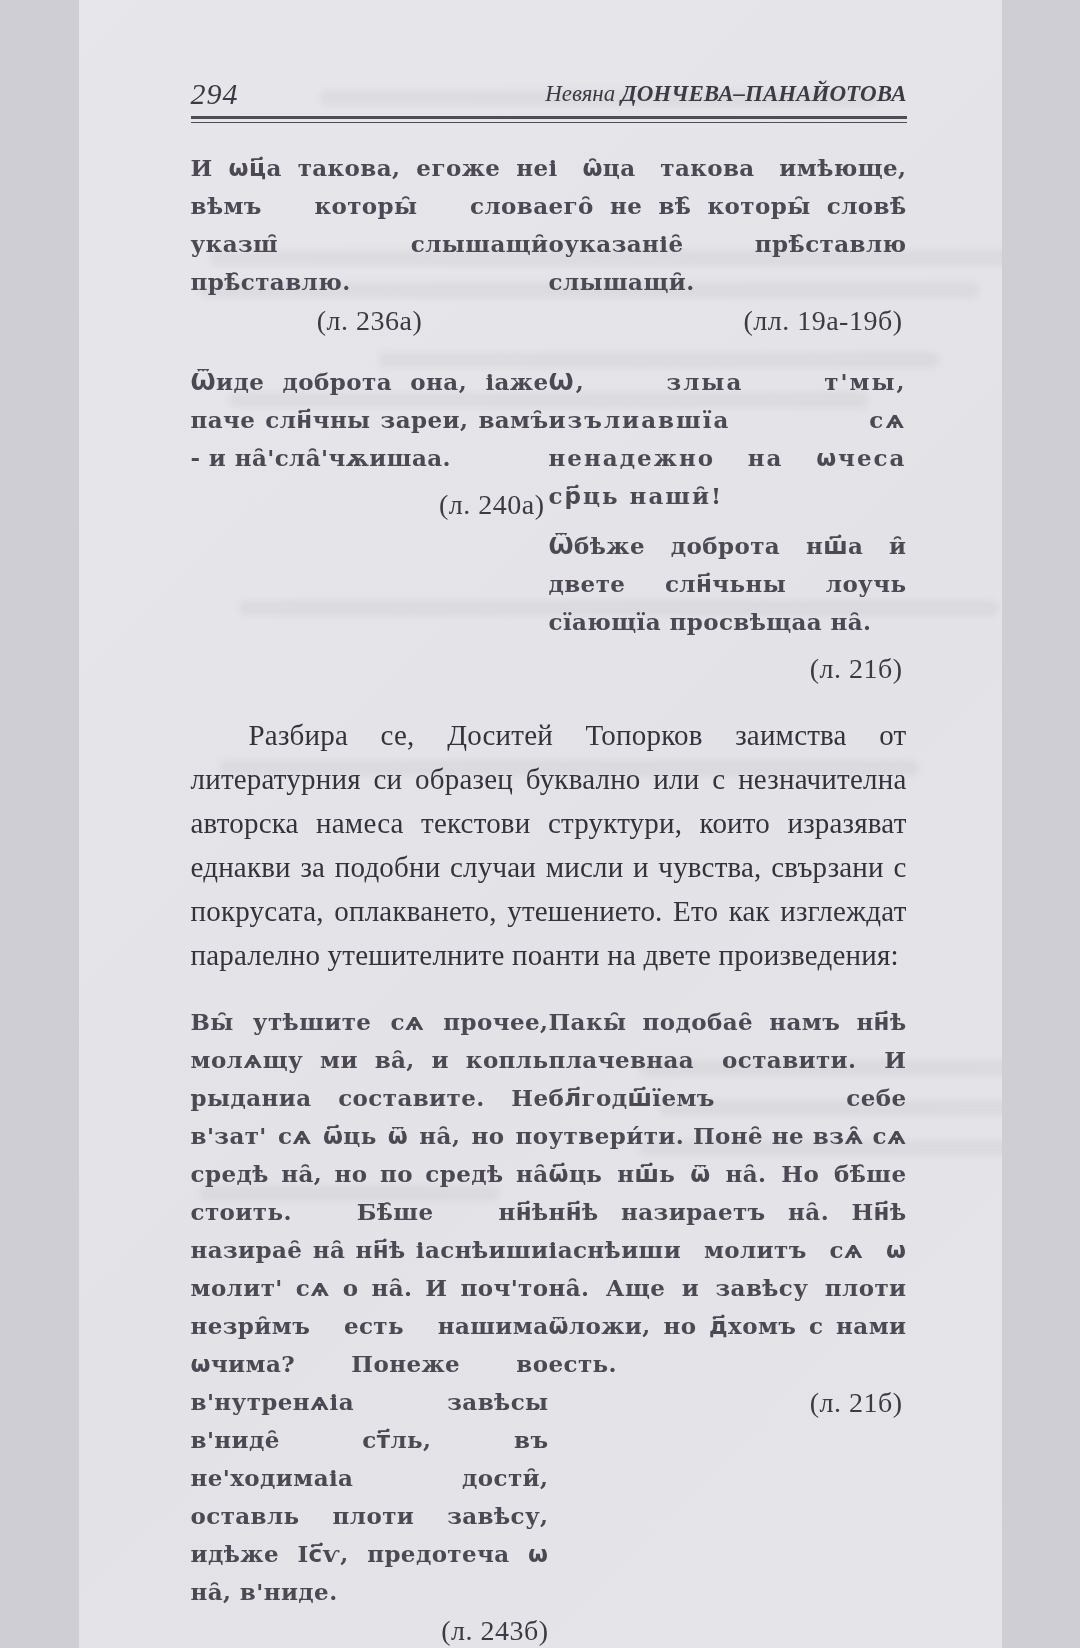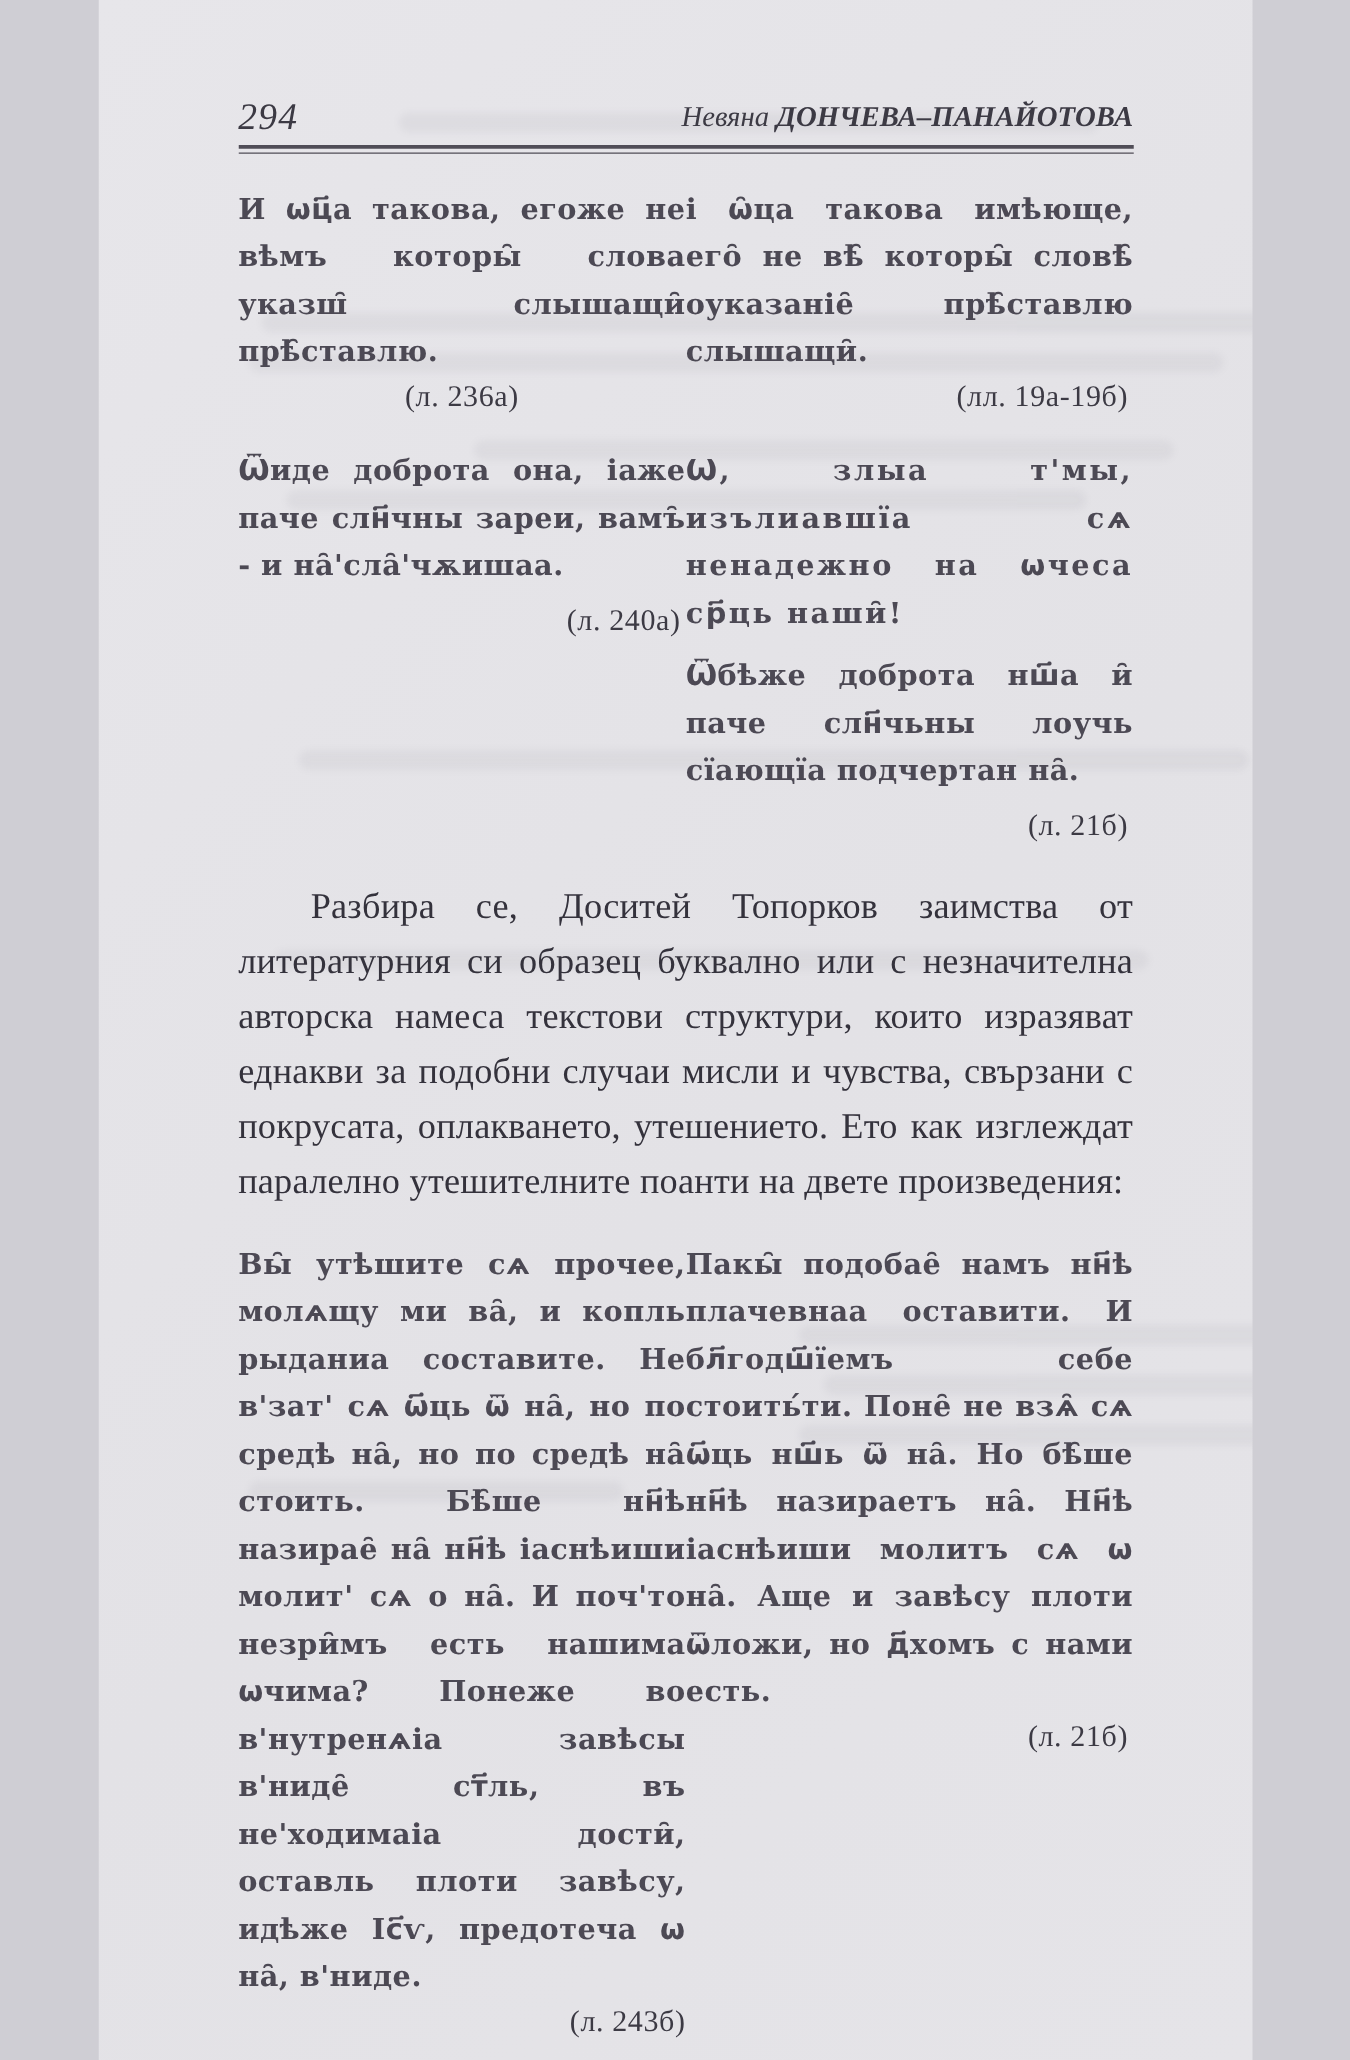--- a/index.html
+++ b/index.html
@@ -41,21 +41,21 @@
     line-height:38px;
     letter-spacing:.4px;
     color:#4c4954;
     text-align:justify;
   }
   .cs p{margin:0 0 12px 0;}
   .cs .sparse{letter-spacing:2px;}
   .ref{
     font-family:"Liberation Serif",serif;
     font-weight:400;
-    font-size:24px;
+    font-size:28px;
     letter-spacing:.5px;
     color:#3c3a44;
     margin-top:4px;
   }
   .ref.center{text-align:center;}
   .ref.right{text-align:right;padding-right:4px;}
   .ref.midpage{text-align:right;padding-left:150px;}
 
   
   .para{
@@ -116,35 +116,35 @@
     <div class="pair">
       <div>
         <div class="cs">
           <p>Ѿиде доброта она, іаже паче слн҃чны зареи, вамъ̑ - и на̑'сла̑'чѫишаа.</p>
         </div>
         <div class="ref right">(л. 240а)</div>
       </div>
       <div>
         <div class="cs">
           <p class="sparse">Ѡ, злыа т'мы, изълиавшїа сѧ ненадежно на ѡчеса ср҃ць наши̑!</p>
-          <p>Ѿбѣже доброта нш҃а и̑ паче слн҃чьны лоучь сїающїа подчертан на̑.</p>
+          <p>Ѿбѣже доброта нш҃а и̑ двете слн҃чьны лоучь сїающїа просвѣщаа на̑.</p>
         </div>
         <div class="ref right">(л. 21б)</div>
       </div>
     </div>
 
     <p class="para tight">Разбира се, Доситей Топорков заимства от литературния си образец буквално или с незначителна авторска намеса текстови структури, които изразяват еднакви за подобни случаи мисли и чувства, свързани с покрусата, оплакването, утешението. Ето как изглеждат паралелно утешителните поанти на двете произведения:</p>
 
     <div class="pair">
       <div>
         <div class="cs">Вы̑ утѣшите сѧ прочее, молѧщу ми ва̑, и копль рыданиа составите. Не в'зат' сѧ ѡ҃ць ѿ на̑, но по средѣ на̑, но по средѣ на̑ стоить. Бѣ̑ше нн҃ѣ назирае̑ на̑ нн҃ѣ іаснѣиши молит' сѧ о на̑. И поч'то незри̑мъ есть нашима ѡчима? Понеже во в'нутренѧіа завѣсы в'ниде̑ ст҃ль, въ не'ходимаіа дости̑, оставль плоти завѣсу, идѣже Іс҃ѵ, предотеча ѡ на̑, в'ниде.</div>
         <div class="ref midpage">(л. 243б)</div>
       </div>
       <div>
-        <div class="cs">Пакы̑ подобае̑ намъ нн҃ѣ плачевнаа оставити. И бл҃годш҃їемъ себе стоить́ти. Поне̑ не взѧ̑ сѧ ѡ҃ць нш҃ь ѿ на̑. Но бѣ̑ше нн҃ѣ назираетъ на̑. Нн҃ѣ іаснѣиши молитъ сѧ ѡ на̑. Аще и завѣсу плоти ѿложи, но д҃хомъ с нами есть.</div>
+        <div class="cs">Пакы̑ подобае̑ намъ нн҃ѣ плачевнаа оставити. И бл҃годш҃їемъ себе утвери́ти. Поне̑ не взѧ̑ сѧ ѡ҃ць нш҃ь ѿ на̑. Но бѣ̑ше нн҃ѣ назираетъ на̑. Нн҃ѣ іаснѣиши молитъ сѧ ѡ на̑. Аще и завѣсу плоти ѿложи, но д҃хомъ с нами есть.</div>
         <div class="ref right">(л. 21б)</div>
       </div>
     </div>
 
     <p class="para tight">Творческото отношение към Цамблаковото „Надгробно слово за митрополит Киприан“ на двамата именити староруски писатели от втората половина на XV и първата половина на XVI в. Йосиф Волоцки и Доситей Топорков е потомствено, защото вторият е племенник и ученик на първия. И в това има нещо много показателно, защото уважението на древните руси към писателското наследство на Григорий Цамблак наистина се предава от поколение на поколение. Приведените примери от книжовната практика на Илия Псковски, йеромонах Василий-Варлаам, Григорий Суздалски, Ферапонт Обухов, Йосиф Волоцки.</p>
 
   </div>
 </div>
 
 </body></html>

